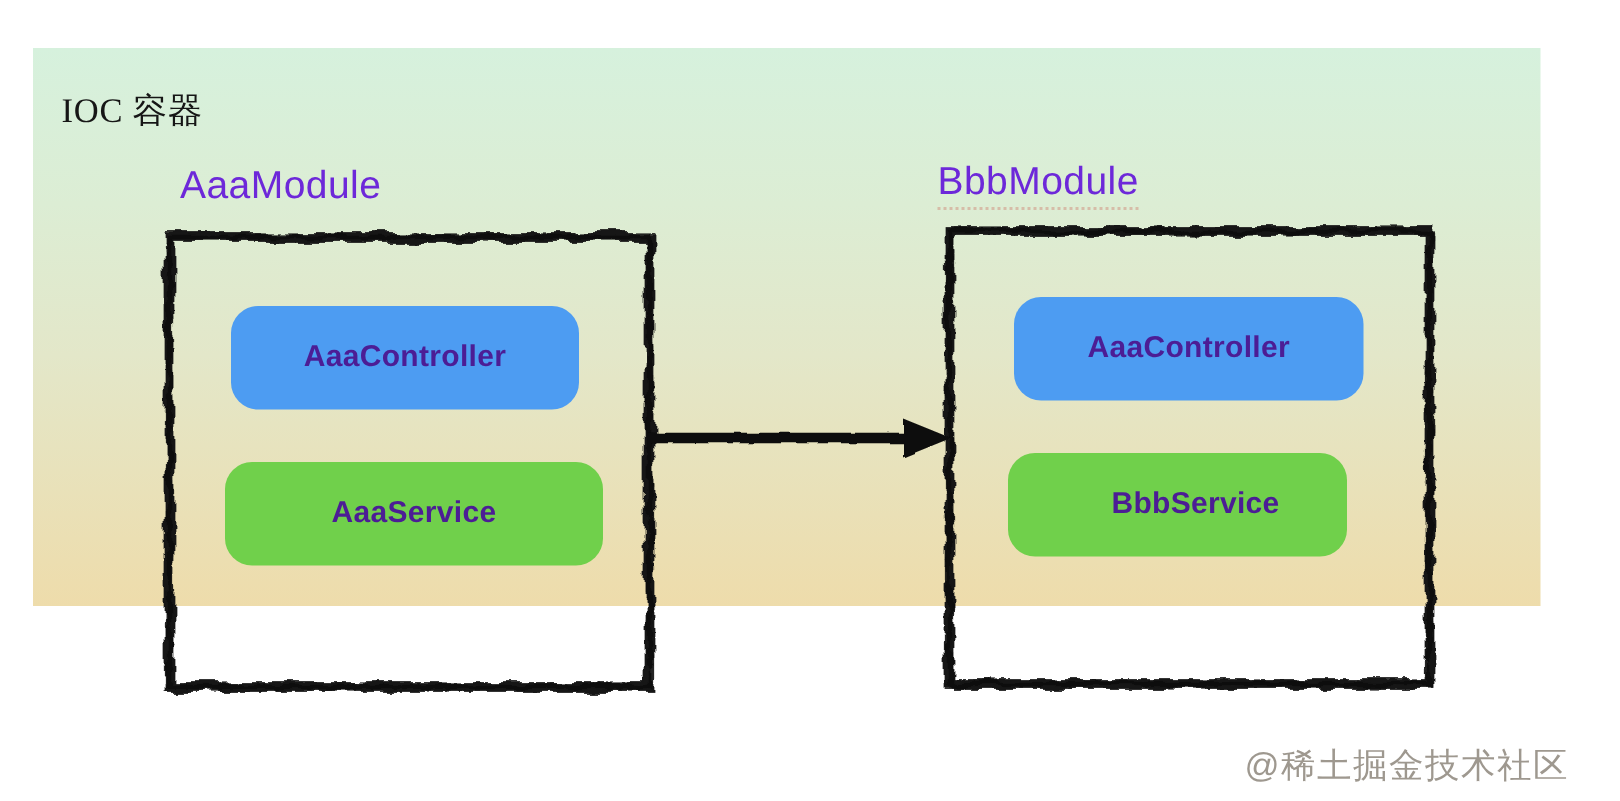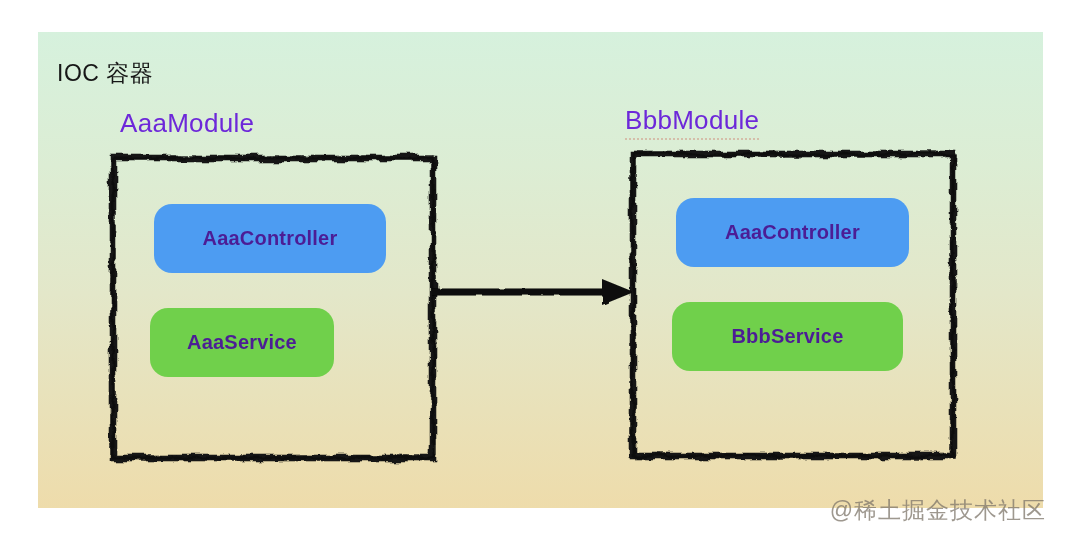--- a/index.html
+++ b/index.html
@@ -1,22 +1,23 @@
 <!DOCTYPE html>
 <html style="--controller: #4d9cf2; --service: #70d04b; --border: #161616; --bg-top: #d6f1dd; --bg-bottom: #eedcab;"><head>
 <meta charset="utf-8">
 <style>
   html,body{margin:0;padding:0;}
   body{
     width:1080px;height:534px;position:relative;background:#ffffff;
     font-family:"Liberation Sans","DejaVu Sans",sans-serif;overflow:hidden;
   }
   .canvas{
-    position:absolute;left:38px;top:32px;width:1005px;height:476px;
+    position:absolute;left:22px;top:32px;width:1005px;height:372px;
     background:linear-gradient(180deg,var(--bg-top,#d6f1dd) 0%,#dcedd4 28%,#e3e7c9 55%,var(--bg-bottom,#eedcab) 100%);
+    font-family:Liberation Serif, serif;
   }
   .diagram-title{
     position:absolute;left:57px;top:58px;font-size:23px;color:#161616;letter-spacing:0.5px;
   }
   .module{position:absolute;}
   .module-label{
     position:absolute;font-size:26px;color:#6d28d9;letter-spacing:0.3px;white-space:nowrap;
   }
   .module-label.bbb{border-bottom:2px dotted rgba(207,130,115,0.45);padding-bottom:2px;}
   .sketch-border{position:absolute;left:0;top:0;pointer-events:none;}
@@ -57,31 +58,31 @@
 </div>
 
 <div class="module" style="left:103px;top:148px;width:340px;height:318px;">
   <svg class="sketch-border" width="340" height="318">
     <rect x="10" y="10" width="320" height="300" fill="none" stroke="#161616" stroke-width="6.5" filter="url(#roughA)"></rect>
     <rect x="10" y="10" width="320" height="300" fill="none" stroke="#111111" stroke-width="3.5" opacity="0.9" filter="url(#roughB)"></rect>
   </svg>
 </div>
 <div class="module-label" style="left:120px;top:108px;">AaaModule</div>
 <div class="comp controller" style="left:154px;top:204px;width:232px;height:69px;">AaaController</div>
-<div class="comp service" style="left:150px;top:308px;width:184px;height:69px;">AaaService</div>
+<div class="comp service" style="left:150px;top:308px;width:252px;height:69px;">AaaService</div>
 
 <div class="module" style="left:623px;top:143px;width:340px;height:322px;">
   <svg class="sketch-border" width="340" height="322">
     <rect x="10" y="11" width="320" height="302" fill="none" stroke="#161616" stroke-width="6.5" filter="url(#roughB)"></rect>
     <rect x="10" y="11" width="320" height="302" fill="none" stroke="#111111" stroke-width="3.5" opacity="0.9" filter="url(#roughA)"></rect>
   </svg>
 </div>
 <div class="module-label bbb" style="left:625px;top:105px;">BbbModule</div>
 <div class="comp controller" style="left:676px;top:198px;width:233px;height:69px;">AaaController</div>
-<div class="comp service" style="left:672px;top:302px;width:231px;height:69px;">BbbService</div>
+<div class="comp service" style="left:672px;top:302px;width:202px;height:69px;padding-left:24px;">BbbService</div>
 
 <div class="arrow-wrap">
   <svg width="206" height="40">
     <g filter="url(#roughC)">
       <line x1="2" y1="20" x2="178" y2="20" stroke="#0c0c0c" stroke-width="7"></line>
       <polygon points="172,7 204,20 172,33" fill="#0c0c0c"></polygon>
     </g>
   </svg>
 </div>
 

